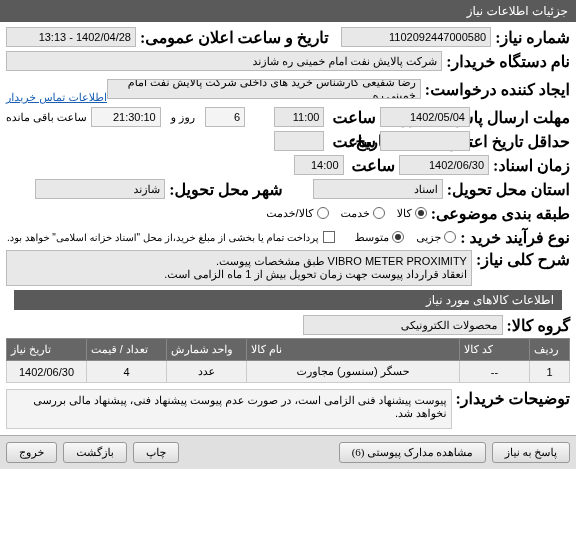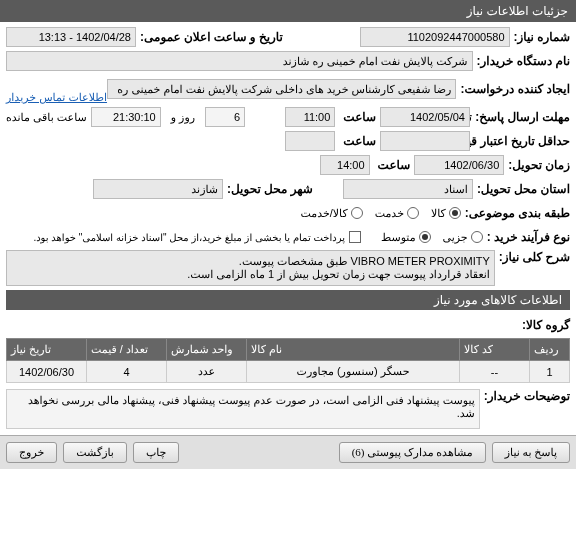--- a/index.html
+++ b/index.html
@@ -1,24 +1,24 @@
 <!DOCTYPE html>
 <html dir="rtl" lang="fa"><head>
 <meta charset="utf-8">
 <style>
 * { box-sizing: border-box; margin: 0; padding: 0; }
 body { font-family: Tahoma, Arial, sans-serif; font-size: 11px; background: #fff; direction: rtl; width: 576px; }
 .header-bar { background: #5a5a5a; color: #fff; padding: 4px 8px; font-size: 12px; }
 .form-body { padding: 4px 6px; background: #fff; }
 .row { display: flex; align-items: center; margin-bottom: 2px; min-height: 22px; }
-.label { font-weight: bold; font-size: 12px; white-space: nowrap; padding-left: 4px; }
+.label { font-weight: bold; font-size: 16px; white-space: nowrap; padding-left: 4px; font-family: Liberation Serif, serif; }
 .field { background: #e8e8e8; border: 1px solid #bbb; padding: 2px 4px; font-size: 11px; height: 20px; display: inline-flex; align-items: center; }
 .field.light { background: #f4f4f4; }
 .link-text { color: #1a5fb4; text-decoration: underline; cursor: pointer; font-size: 11px; margin-top: 17px; }
-.section-title { background: #5a5a5a; color: #fff; padding: 3px 8px; font-size: 12px; margin: 4px 0; }
+.section-title { background: #5a5a5a; color: #fff; padding: 3px 8px; font-size: 12px; margin: 4px 8px; }
 .radio-group { display: inline-flex; gap: 12px; align-items: center; }
 .radio-item { display: inline-flex; align-items: center; gap: 3px; }
 .radio { width: 12px; height: 12px; border: 1px solid #666; border-radius: 50%; display: inline-block; position: relative; }
 .radio.checked::after { content: ''; position: absolute; width: 6px; height: 6px; background: #333; border-radius: 50%; top: 2px; right: 2px; }
 .checkbox { width: 12px; height: 12px; border: 1px solid #666; display: inline-block; }
 table { width: 100%; border-collapse: collapse; font-size: 11px; }
 th { background: #666; color: #fff; padding: 4px; border: 1px solid #888; text-align: left; font-weight: normal; }
 td { background: #f0f0f0; padding: 4px; border: 1px solid #ccc; text-align: center; }
 .desc-box { background: #f4f4f4; border: 1px solid #ccc; padding: 4px; font-size: 11px; min-height: 40px; }
 .footer { background: #e0e0e0; padding: 6px; display: flex; justify-content: space-between; align-items: center; border-top: 1px solid #aaa; }
@@ -69,21 +69,21 @@
 </div>
 
 <div class="row">
   <span class="label" style="width:100px">حداقل تاریخ اعتبار قیمت: تا تاریخ:</span>
   <span class="field" style="width:90px"></span>
   <span class="label" style="margin:0 4px">ساعت</span>
   <span class="field" style="width:50px"></span>
 </div>
 
 <div class="row">
-  <span class="label">زمان تحویل:</span>
+  <span class="label">زمان اسناد:</span>
   <span class="field" style="width:90px">1402/06/30</span>
   <span class="label" style="margin:0 4px">ساعت</span>
   <span class="field" style="width:50px">14:00</span>
 </div>
 
 <div class="row">
   <span class="label">استان محل تحویل:</span>
   <span class="field" style="width:130px">اسناد</span>
   <span style="width:30px"></span>
   <span class="label">شهر محل تحویل:</span>
@@ -128,20 +128,21 @@
 <div class="row" style="align-items:flex-start">
   <span class="label">شرح کلی نیاز:</span>
   <div class="field" style="flex:1;height:auto;white-space:pre-line;padding:4px;display:block">VIBRO METER PROXIMITY طبق مشخصات پیوست.
 انعقاد قرارداد پیوست جهت زمان تحویل بیش از 1 ماه الزامی است.</div>
 </div>
 
 <div class="section-title">اطلاعات کالاهای مورد نیاز</div>
 
 <div class="row">
   <span class="label">گروه کالا:</span>
+  <span class="field" style="width:200px">محصولات الکترونیکی</span>
 </div>
 
 <table>
   <thead>
     <tr>
       <th style="width:40px">ردیف</th>
       <th style="width:70px">کد کالا</th>
       <th>نام کالا</th>
       <th style="width:80px">واحد شمارش</th>
       <th style="width:80px">تعداد / قیمت</th>

